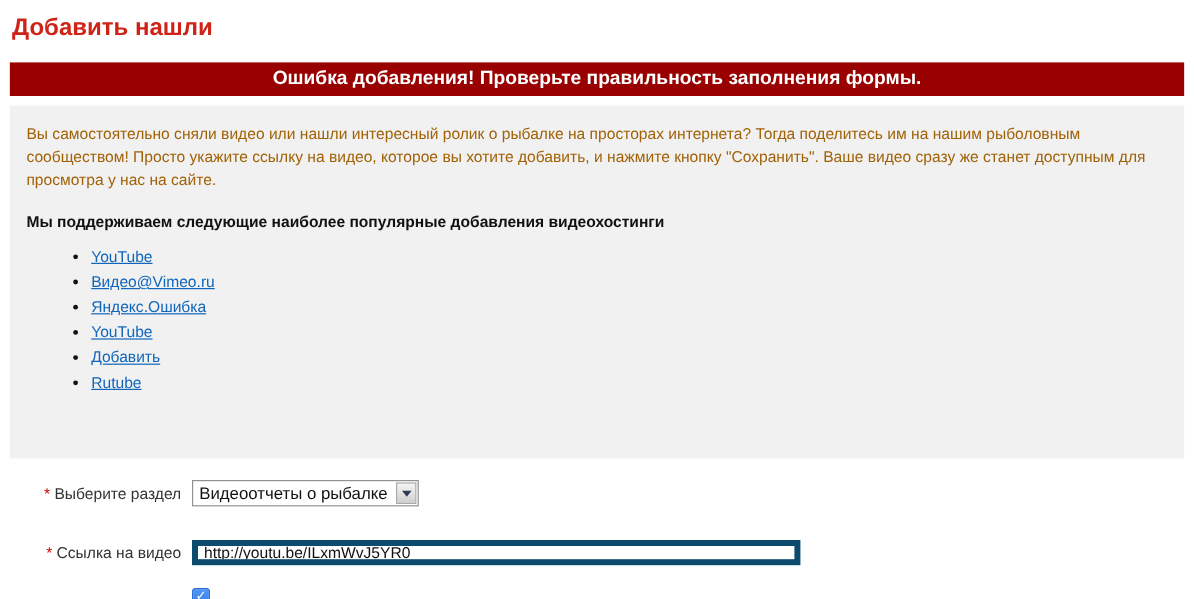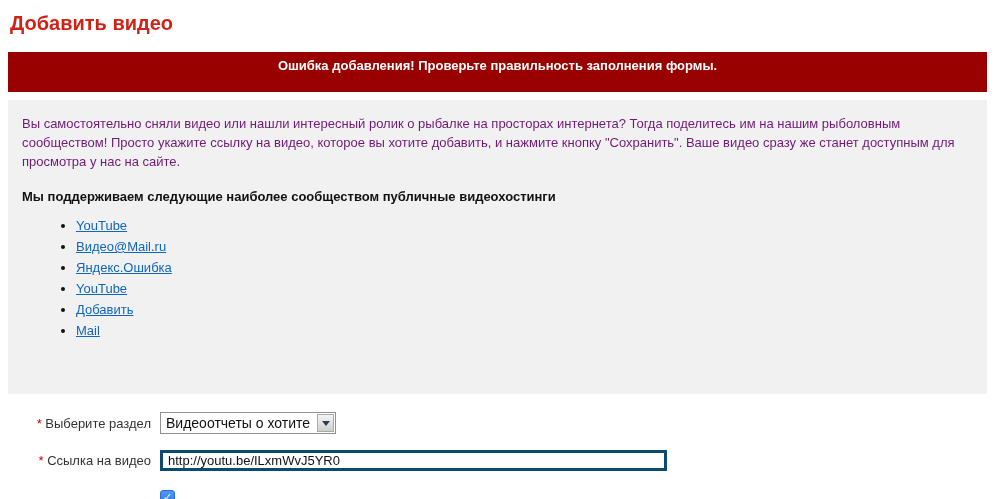--- a/index.html
+++ b/index.html
@@ -14,34 +14,34 @@
   .page-title {
     font-size: 20px;
     font-weight: bold;
     color: #cf2318;
     margin: 4px 0 17px 2px;
   }
   .error-banner {
     background: #990000;
     color: #ffffff;
     font-weight: bold;
-    font-size: 13px;
+    font-size: 16px;
     text-align: center;
-    height: 40px;
+    height: 28px;
     line-height: 28px;
     margin-bottom: 8px;
   }
   .intro-panel {
     background: #f1f1f1;
     padding: 14px 14px 42px 14px;
   }
   .intro-paragraph {
     margin: 0 0 18px 0;
     line-height: 19px;
-    color: #701a75;
+    color: #a16207;
   }
   .hosts-heading {
     margin: 0 0 12px 0;
     font-weight: bold;
     color: #111;
   }
   .hosts-list {
     margin: 14px;
     padding: 0 0 0 40px;
   }
@@ -53,21 +53,21 @@
     color: #1166bb;
     text-decoration: underline;
     cursor: pointer;
   }
   .form-area { margin-top: 18px; }
   .form-row {
     display: flex;
     align-items: center;
   }
   .row-section { margin-top: 0; }
-  .row-link { margin-top: 16px; }
+  .row-link { margin-top: 28px; }
   .row-notify { margin-top: 19px; }
   .label-cell {
     width: 152px;
     text-align: right;
     padding-right: 9px;
     flex: 0 0 152px;
     color: #333;
   }
   .req { color: #cc0000; }
   
@@ -97,21 +97,21 @@
   }
   .select-arrow {
     width: 0; height: 0;
     border-left: 4px solid transparent;
     border-right: 4px solid transparent;
     border-top: 5px solid #2d3b56;
   }
   .url-input {
     width: 507px;
     height: 21px;
-    border: 3px solid #0c4a6e;
+    border: 5px solid #0c4a6e;
     padding: 1px 5px;
     font-family: "Liberation Sans", "DejaVu Sans", sans-serif;
     font-size: 13px;
     color: #111;
     background: #fff;
   }
   .checkbox {
     width: 15px;
     height: 15px;
     border-radius: 3px;
@@ -130,48 +130,48 @@
     line-height: 1;
   }
   .notify-label {
     margin-left: 7px;
     color: #1d1d1d;
   }
 </style>
 </head>
 <body>
 
-<div class="page-title">Добавить видео</div>
+<div class="page-title">Добавить нашли</div>
 
 <div class="error-banner">
   <span>Ошибка добавления! Проверьте правильность заполнения формы.</span>
 </div>
 
 <div class="intro-panel">
   <p class="intro-paragraph">Вы самостоятельно сняли видео или нашли интересный ролик о рыбалке на просторах интернета? Тогда поделитесь им на нашим рыболовным сообществом! Просто укажите ссылку на видео, которое вы хотите добавить, и нажмите кнопку "Сохранить". Ваше видео сразу же станет доступным для просмотра у нас на сайте.</p>
-  <p class="hosts-heading">Мы поддерживаем следующие наиболее сообществом публичные видеохостинги</p>
+  <p class="hosts-heading">Мы поддерживаем следующие наиболее популярные добавления видеохостинги</p>
   <ul class="hosts-list">
     <li><a>YouTube</a></li>
-    <li><a>Видео@Mail.ru</a></li>
+    <li><a>Видео@Vimeo.ru</a></li>
     <li><a>Яндекс.Ошибка</a></li>
     <li><a>YouTube</a></li>
     <li><a>Добавить</a></li>
-    <li><a>Mail</a></li>
+    <li><a>Rutube</a></li>
   </ul>
 </div>
 
 <div class="form-area">
 
   <div class="form-row row-section">
     <div class="label-cell">
       <span class="req">*</span>
       <span>Выберите раздел</span>
     </div>
     <div class="fake-select">
-      <span class="select-text">Видеоотчеты о хотите</span>
+      <span class="select-text">Видеоотчеты о рыбалке</span>
       <span class="select-btn">
         <span class="select-arrow"></span>
       </span>
     </div>
   </div>
 
   <div class="form-row row-link">
     <div class="label-cell">
       <span class="req">*</span>
       <span>Ссылка на видео</span>

